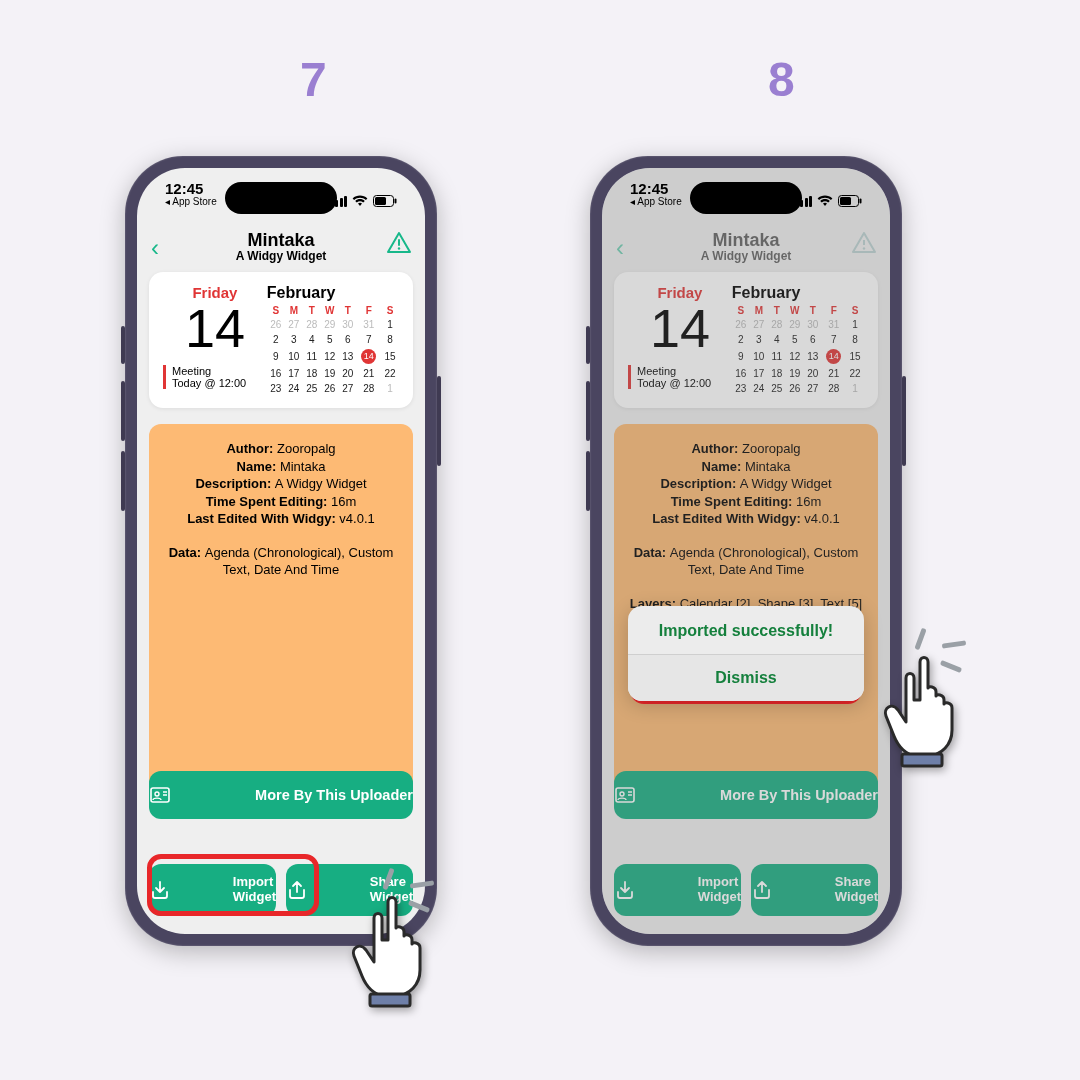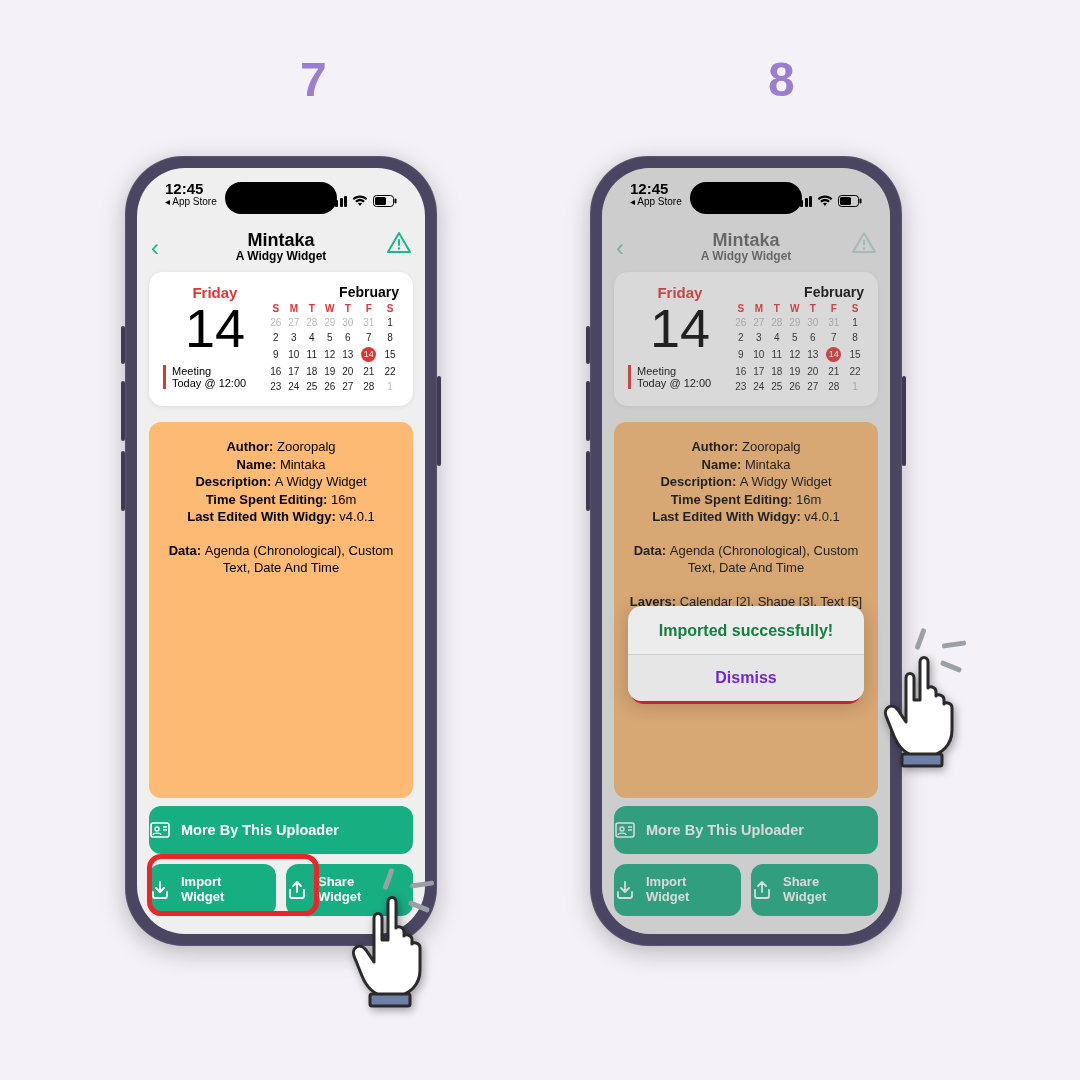--- a/index.html
+++ b/index.html
@@ -81,63 +81,63 @@
   .widget-card {
     background:#fff; border-radius:14px; padding:12px 14px;
     box-shadow: 0 1px 4px rgba(0,0,0,0.08);
     display:flex; 
   }
   .wc-left { width:44%; }
   .wc-day { color:#e03535; font-weight:700; font-size:15px; text-align:center;}
   .wc-date { font-size:54px; font-weight:500; text-align:center; line-height:1;}
   .wc-events { margin-top:10px; border-left:3px solid #e03535; padding-left:6px; font-size:11px; }
   .wc-right { flex:1; }
-  .wc-month { font-size:14px; font-weight:700; margin-bottom:2px;text-align:right;}
+  .wc-month { font-size:16px; font-weight:700; margin-bottom:2px;}
   .cal { font-size:10px; width:100%; border-collapse:collapse; }
   .cal th { color:#e03535; font-weight:700; padding:1px 0; }
   .cal td { text-align:center; padding:2px 0; color:#222; }
   .cal td.dim { color:#bbb; }
   .cal td .today {
     display:inline-block; width:15px; height:15px; line-height:15px;
     background:#e03535; color:#fff; border-radius:50%; font-size:9px;
   }
   .meta {
     margin-top:16px; background:#fdba74; border-radius:12px;
     padding:16px 12px 20px; font-size:13px; text-align:center;
     min-height:376px; line-height:1.35;
   }
   .meta b { font-weight:700; }
   .meta .block2 { margin-top:16px;text-align:center; }
   .meta .block3 { margin-top:16px; }
   .buttons { position:absolute; bottom:4px; left:0; right:0; }
   .btn {
     background:#17ae82; color:#fff; border-radius:12px;
-    display:flex; align-items:center; justify-content:flex-start;
-    font-size:14.5px; font-weight:600; gap:10px;
+    display:flex; align-items:center; justify-content:space-between;
+    font-size:14.5px; font-weight:600; gap:10px;margin-top:35px;
   }
   .btn.wide { height:48px; margin-bottom:10px; }
   .btn-row { display:flex; gap:10px; }
   .btn.half { flex:1; height:52px; font-size:13px; line-height:1.15; text-align:left;}
   .btn .ico { width:22px; display:flex; justify-content:center; }
   .highlight-red {
     position:absolute; border:5px solid #e8272a; border-radius:14px;
     pointer-events:none; z-index:60;
   }
   .alert {
     position:absolute; left:26px; right:26px; top:438px;
     background:#ececec; border-radius:14px; overflow:hidden;
     z-index:70; box-shadow:0 4px 20px rgba(0,0,0,0.2);
   }
   .alert-title {
     text-align:center; font-size:16px; font-weight:700;
     padding:16px 24px 14px; color:#15803d;
   }
   .alert-btn {
     border-top:1px solid #cfcfcf; text-align:center;
-    padding:14px 0; color:#6d28d9; font-size:16px; font-weight:600;
+    padding:14px 0; color:#15803d; font-size:16px; font-weight:600;
     background:#e6e6e6;
   }
   .hand {
     position:absolute; z-index:90; pointer-events:none;
   }
   .hand svg { filter: drop-shadow(2px 3px 4px rgba(0,0,0,0.35)); }
   .tap-lines {
     position:absolute; z-index:89; pointer-events:none;
   }
   .tap-lines span {

